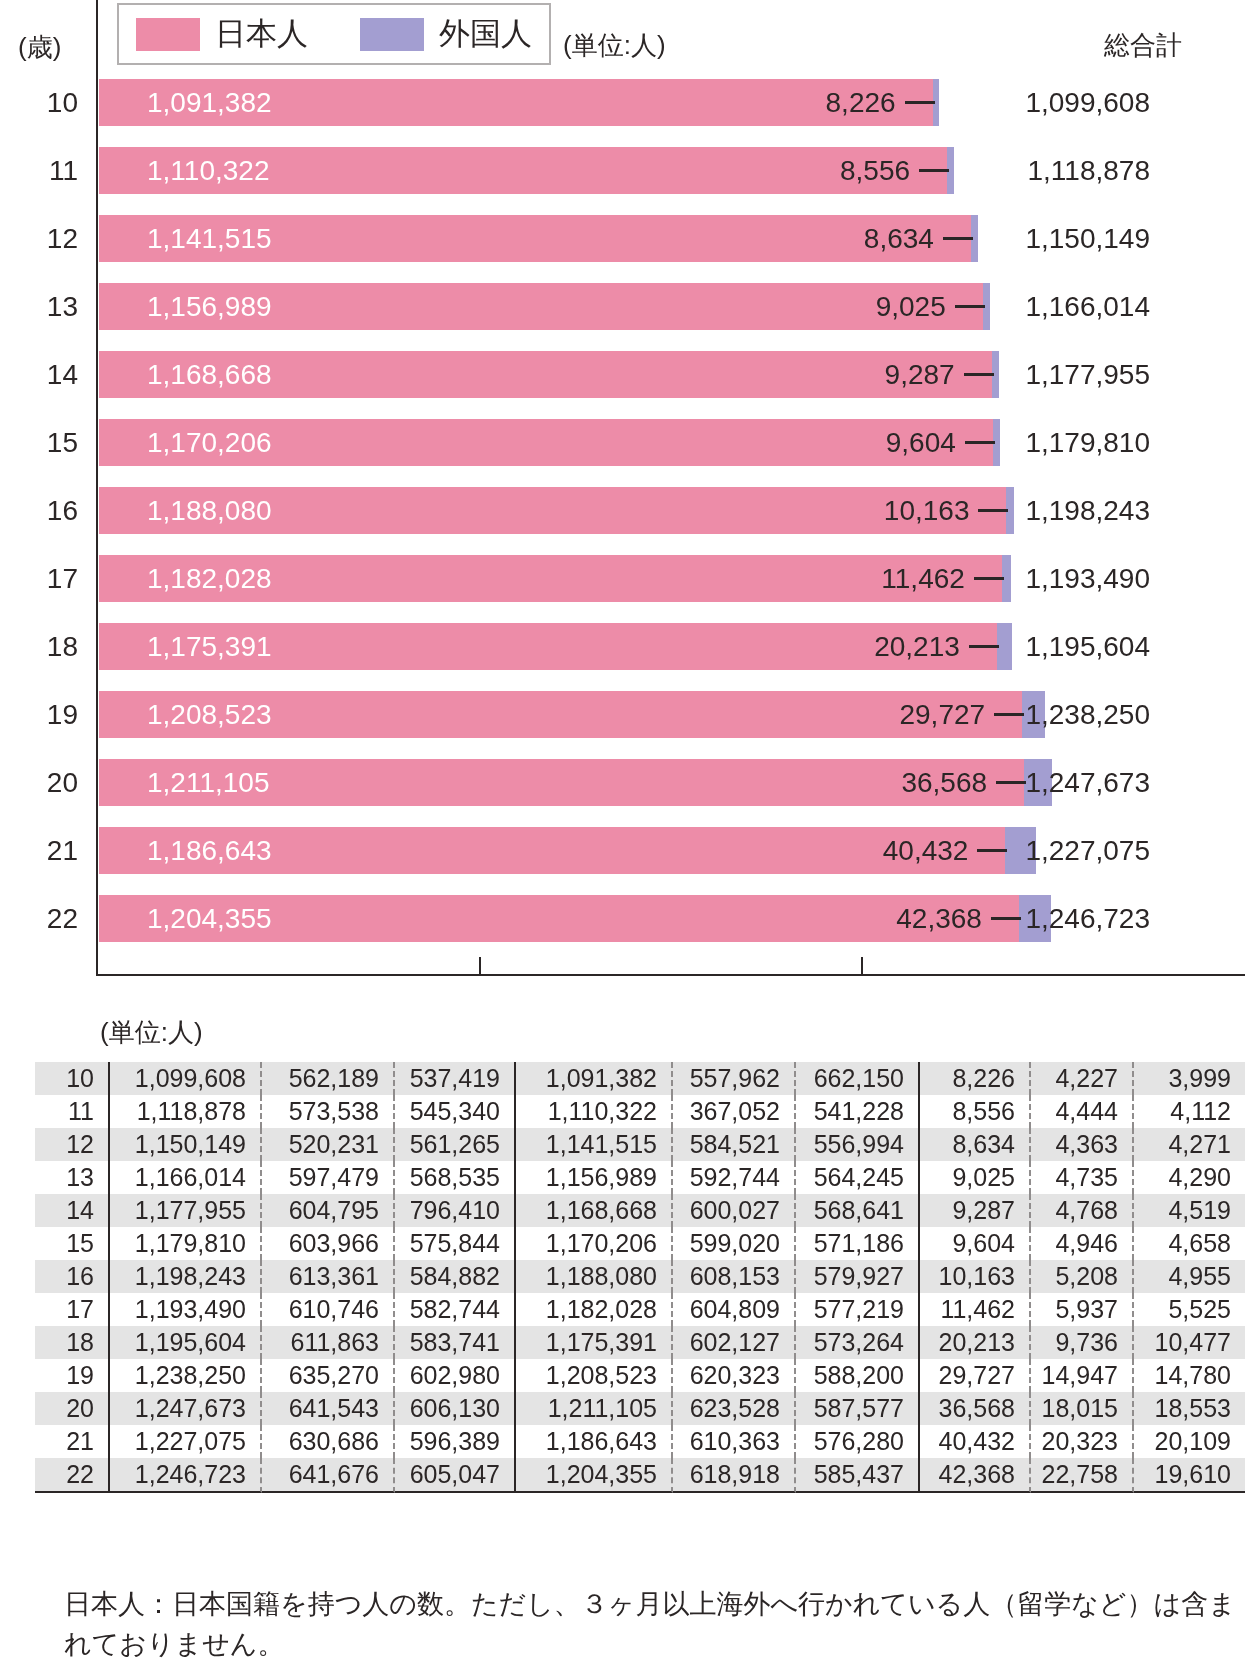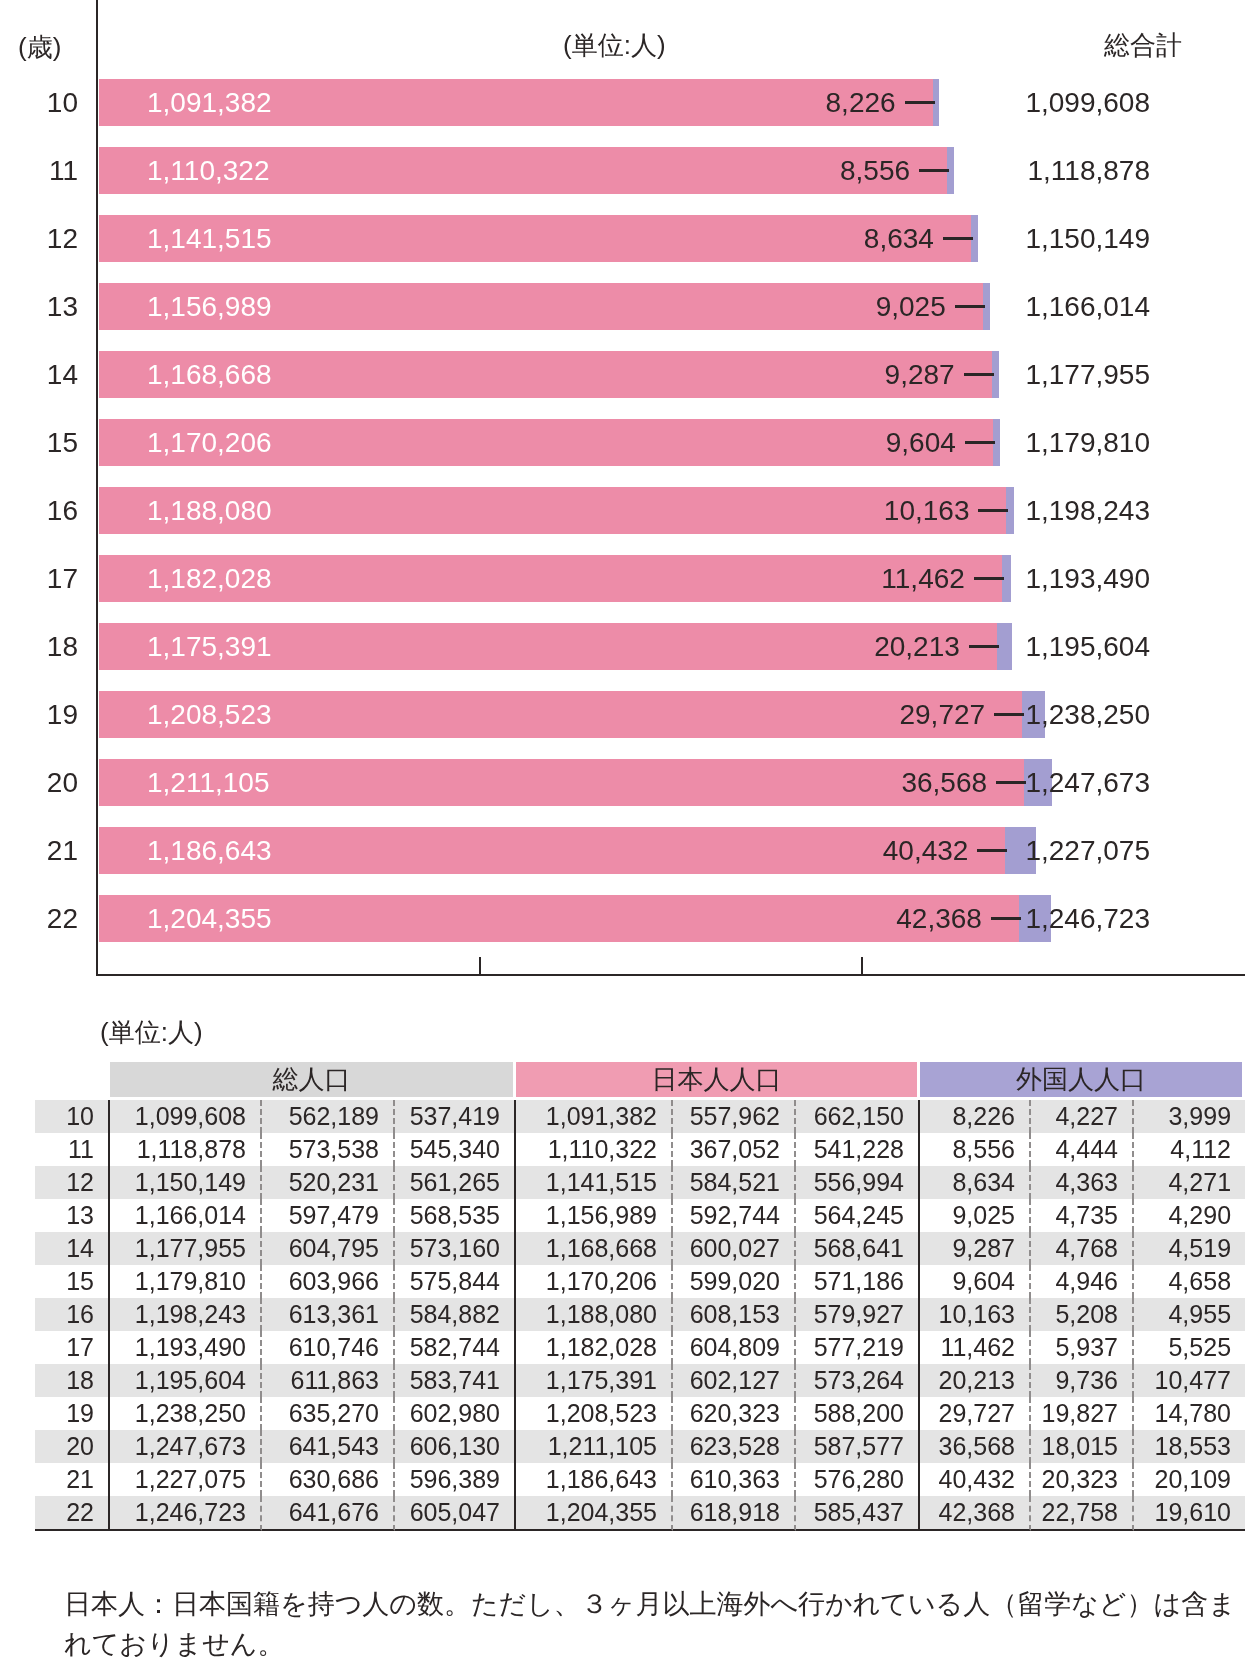--- a/index.html
+++ b/index.html
@@ -54,20 +54,30 @@
   .footnote-indent{padding-left:36px;}
 </style>
 </head>
 <body>
 
 <div class="page">
 
   <div class="chart">
     <div class="age-axis-label">(歳)</div>
 
+    <div class="legend">
+      <div class="legend-item">
+        <span class="swatch" style="background: rgb(237, 140, 168);"></span>
+        <span class="legend-label">日本人</span>
+      </div>
+      <div class="legend-item">
+        <span class="swatch" style="background: rgb(163, 158, 209);"></span>
+        <span class="legend-label">外国人</span>
+      </div>
+    </div>
 
     <div class="unit-label">(単位:人)</div>
     <div class="grand-total-header">総合計</div>
 
     <div class="y-axis"></div>
     <div class="x-axis"></div>
 
   <div class="tick" style="left: 478.911px;"></div>
       <div class="tick" style="left: 860.822px;"></div>
       <div class="age-label" style="top: 79px;">10</div>
@@ -224,26 +234,20 @@
           <col style="width:133px">
           <col style="width:121px">
         <col style="width:157px">
           <col style="width:123px">
           <col style="width:124px">
         <col style="width:111px">
           <col style="width:103px">
           <col style="width:111px">
       </colgroup>
       <thead>
-        <tr>
-          <th class="corner"></th>
-          <th class="group" colspan="3" style="background: rgb(216, 216, 216);">総人口</th>
-          <th class="group" colspan="3" style="background: rgb(240, 156, 178);">日本人人口</th>
-          <th class="group" colspan="3" style="background: rgb(168, 163, 212);">外国人人口</th>
-        </tr>
       </thead>
       <tbody>
           <tr class="stripe">
             <td class="age">10</td>
             <td class="dash-r">1,099,608</td>
             <td class="dash-r">562,189</td>
             <td class="sep">537,419</td>
             <td class="dash-r">1,091,382</td>
             <td class="dash-r">557,962</td>
             <td class="sep">662,150</td>
@@ -284,21 +288,21 @@
             <td class="dash-r">592,744</td>
             <td class="sep">564,245</td>
             <td class="dash-r">9,025</td>
             <td class="dash-r">4,735</td>
             <td class="last">4,290</td>
           </tr>
           <tr class="stripe">
             <td class="age">14</td>
             <td class="dash-r">1,177,955</td>
             <td class="dash-r">604,795</td>
-            <td class="sep">573,160</td>
+            <td class="sep">796,410</td>
             <td class="dash-r">1,168,668</td>
             <td class="dash-r">600,027</td>
             <td class="sep">568,641</td>
             <td class="dash-r">9,287</td>
             <td class="dash-r">4,768</td>
             <td class="last">4,519</td>
           </tr>
           <tr>
             <td class="age">15</td>
             <td class="dash-r">1,179,810</td>
@@ -349,21 +353,21 @@
           </tr>
           <tr>
             <td class="age">19</td>
             <td class="dash-r">1,238,250</td>
             <td class="dash-r">635,270</td>
             <td class="sep">602,980</td>
             <td class="dash-r">1,208,523</td>
             <td class="dash-r">620,323</td>
             <td class="sep">588,200</td>
             <td class="dash-r">29,727</td>
-            <td class="dash-r">19,827</td>
+            <td class="dash-r">14,947</td>
             <td class="last">14,780</td>
           </tr>
           <tr class="stripe">
             <td class="age">20</td>
             <td class="dash-r">1,247,673</td>
             <td class="dash-r">641,543</td>
             <td class="sep">606,130</td>
             <td class="dash-r">1,211,105</td>
             <td class="dash-r">623,528</td>
             <td class="sep">587,577</td>

